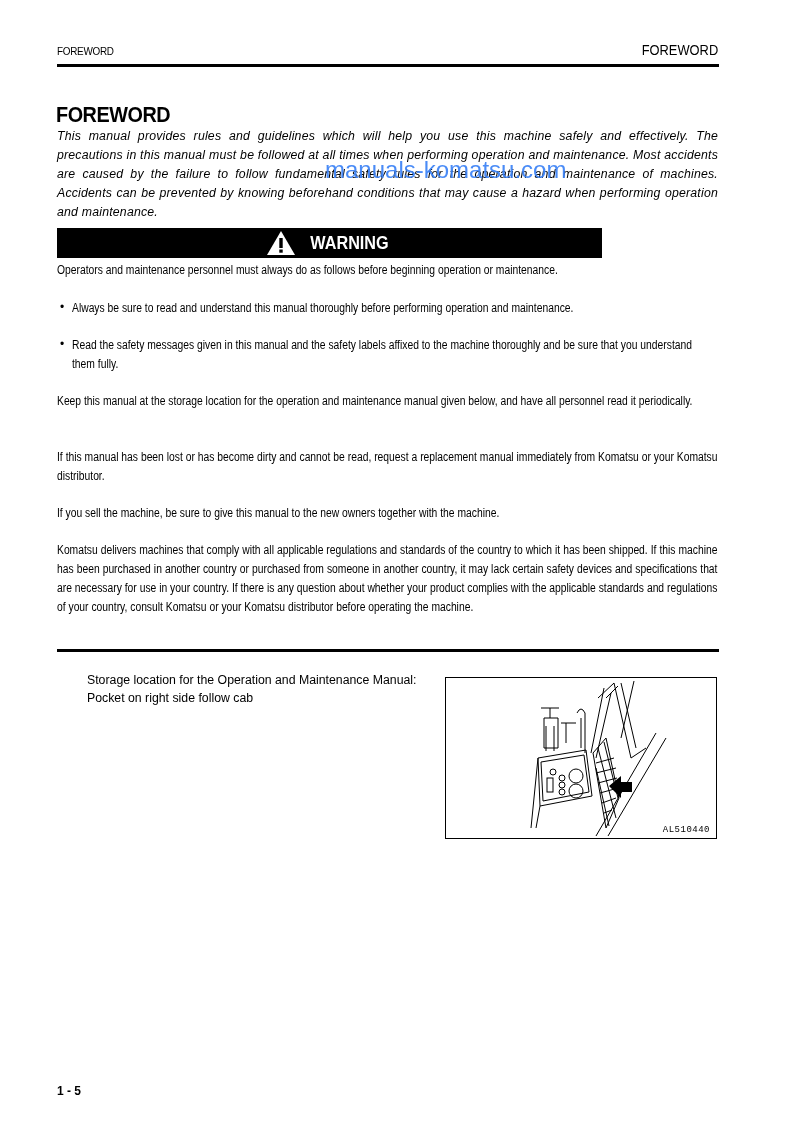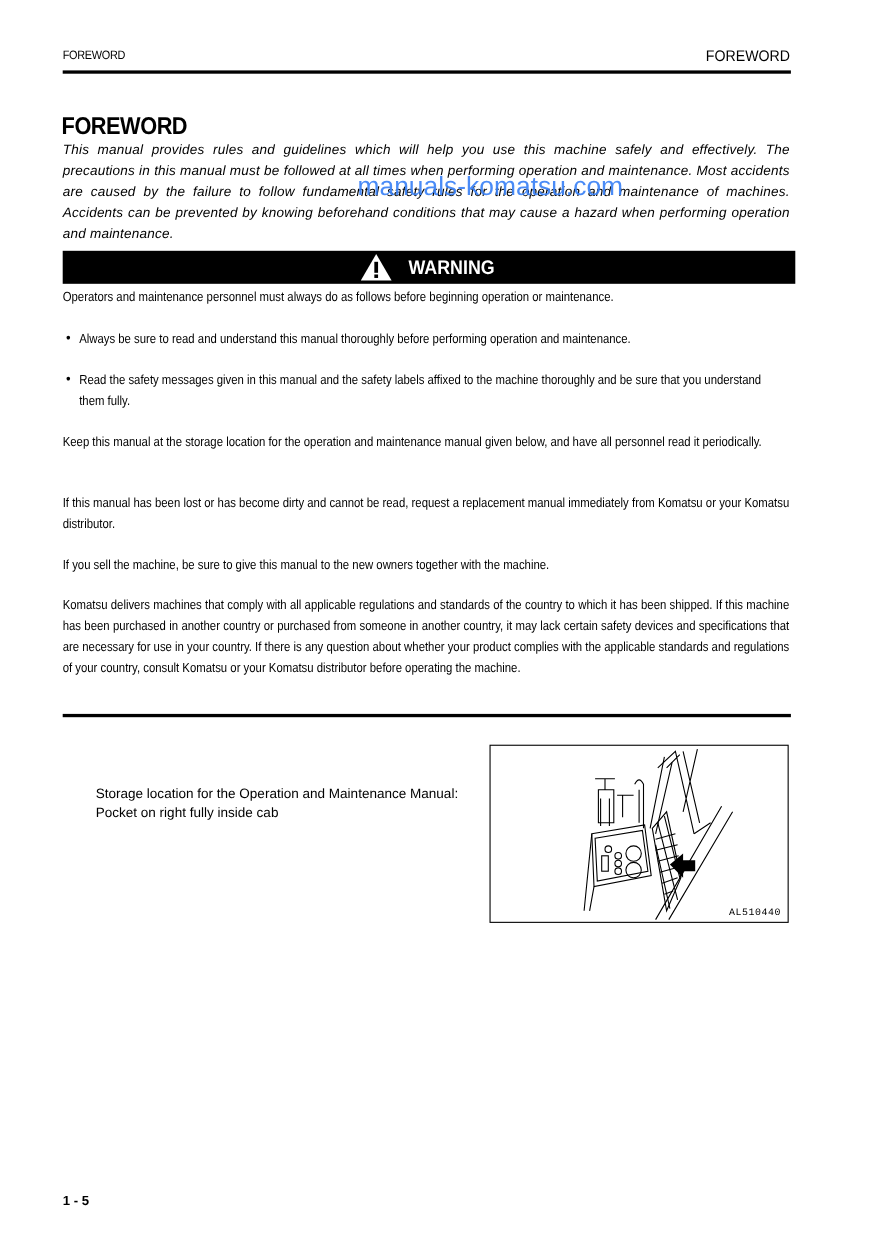--- a/index.html
+++ b/index.html
@@ -4,29 +4,29 @@
 <style>
   html, body { margin: 0; padding: 0; background: #ffffff; }
   body { width: 793px; height: 1123px; position: relative; overflow: hidden; color: #000; font-family: "Liberation Sans", sans-serif; }
   .abs { position: absolute; }
   .hdr-left { left: 57px; top: 45px; font-size: 11px; font-family: "Liberation Sans Narrow", "Liberation Sans", sans-serif; letter-spacing: -0.3px; transform: scaleX(0.9); transform-origin: left; }
   .hdr-right { right: 75px; top: 42px; font-size: 14px; transform: scaleX(0.92); transform-origin: right; }
   .hdr-rule { left: 57px; top: 64px; width: 662px; height: 3px; background: #000; }
   .title { left: 56px; top: 102px; font-size: 22px; font-weight: bold; transform: scaleX(0.9); transform-origin: left; letter-spacing: -0.5px; }
   .intro { left: 57px; top: 127px; width: 661px; font-size: 12.3px; line-height: 19px; text-align: justify; letter-spacing: 0.2px; font-style: italic; }
   .watermark { left: 325px; top: 156px; font-size: 24px; color: #3b82f6; letter-spacing: 0px; opacity: 0.92; }
-  .warn-bar { left: 57px; top: 228px; width: 666px; height: 30px; background: #000; color: #fff; display: flex; align-items: center; justify-content: center; }
+  .warn-bar { left: 57px; top: 228px; width: 545px; height: 30px; background: #000; color: #fff; display: flex; align-items: center; justify-content: center; }
   .warn-bar .tri { width: 30px; height: 26px; margin-right: 10px; }
   .warn-bar .label { font-size: 18px; font-weight: bold; transform: scaleX(0.9); letter-spacing: 0px; }
   .narrow { font-size: 12px; transform: scaleX(0.86); transform-origin: left; white-space: nowrap; }
   .para { left: 57px; width: 768px; font-size: 12px; line-height: 19px; transform: scaleX(0.86); transform-origin: left top; text-align: justify; }
   .bullet { left: 60px; font-size: 12px; }
   .bullet-text { left: 72px; width: 750px; font-size: 12px; line-height: 19px; transform: scaleX(0.86); transform-origin: left top; }
   .mid-rule { left: 57px; top: 649px; width: 662px; height: 3px; background: #000; }
-  .storage { left: 87px; top: 671px; font-size: 12.3px; line-height: 18px; margin-top: 41px; }
+  .storage { left: 87px; top: 671px; font-size: 12.3px; line-height: 18px; }
   .fig { left: 445px; top: 677px; width: 272px; height: 162px; border: 1px solid #000; box-sizing: border-box; padding-left: 35px; }
   .fig-code { right: 6px; bottom: 3px; font-family: "Liberation Mono", monospace; font-size: 9px; letter-spacing: 0.5px; }
   .page-no { left: 57px; top: 1084px; font-size: 12px; font-weight: bold; }
 </style>
 </head>
 <body>
 
 <div class="abs hdr-left">FOREWORD</div>
 <div class="abs hdr-right">FOREWORD</div>
 <div class="abs hdr-rule"></div>
@@ -54,21 +54,21 @@
 
 <div class="abs para" style="top:392px;">Keep this manual at the storage location for the operation and maintenance manual given below, and have all personnel read it periodically.</div>
 <div class="abs para" style="top:448px;">If this manual has been lost or has become dirty and cannot be read, request a replacement manual immediately from Komatsu or your Komatsu distributor.</div>
 <div class="abs para" style="top:504px;">If you sell the machine, be sure to give this manual to the new owners together with the machine.</div>
 <div class="abs para" style="top:541px;">Komatsu delivers machines that comply with all applicable regulations and standards of the country to which it has been shipped. If this machine has been purchased in another country or purchased from someone in another country, it may lack certain safety devices and specifications that are necessary for use in your country. If there is any question about whether your product complies with the applicable standards and regulations of your country, consult Komatsu or your Komatsu distributor before operating the machine.</div>
 
 <div class="abs mid-rule"></div>
 
 <div class="abs storage">
   <div>Storage location for the Operation and Maintenance Manual:</div>
-  <div>Pocket on right fully inside cab</div>
+  <div>Pocket on right side follow cab</div>
 </div>
 
 <div class="abs fig">
   <svg width="270" height="160" viewBox="0 0 270 160" style="position:absolute;left:0;top:0;">
     <g fill="none" stroke="#000" stroke-width="1">
 
       <path d="M95 30 h18 M104 30 v10 M98 40 h14 v30 h-14z M100 48 v25 M108 48 v25"></path>
       <path d="M115 45 h15 M120 45 v20"></path>
       <path d="M131 35 q4 -8 8 0 v40 M135 40 v30"></path>
 

